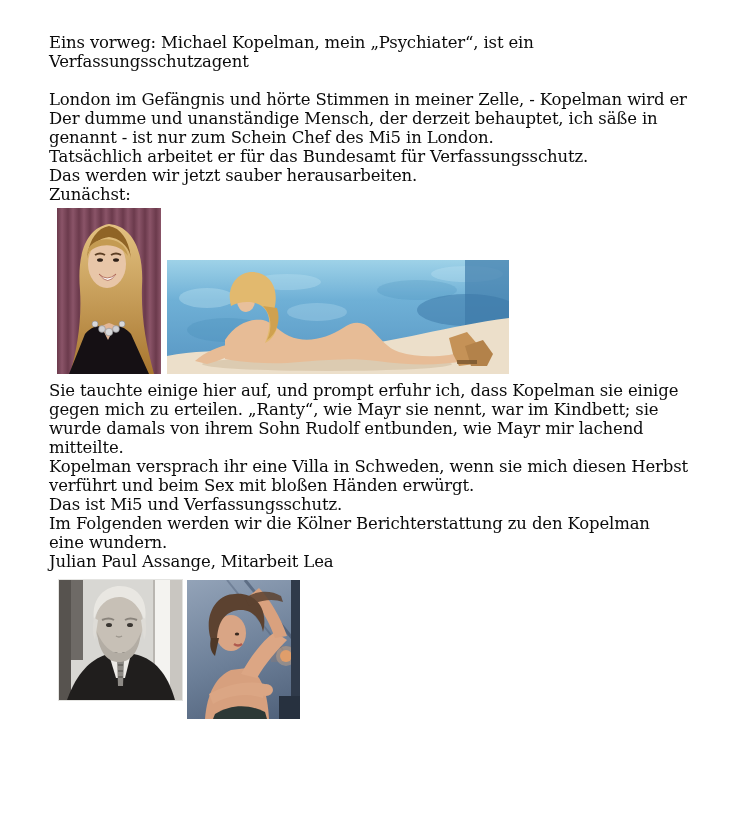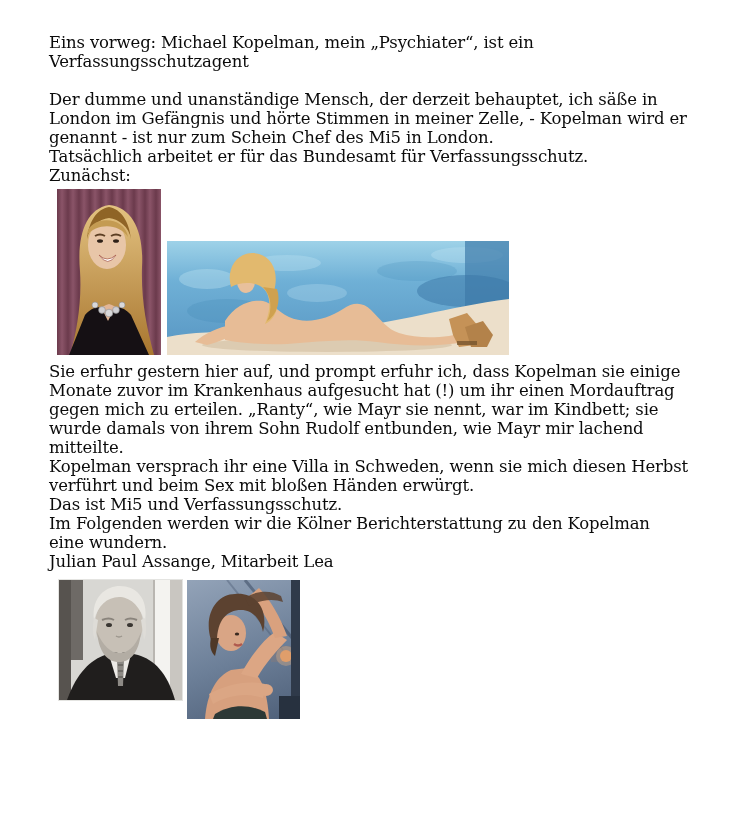--- a/index.html
+++ b/index.html
@@ -70,24 +70,25 @@
 <body>
 
 <div class="page">
   <div class="content">
 
     <div class="line">Eins vorweg: Michael Kopelman, mein „Psychiater“, ist ein</div>
     <div class="line">Verfassungsschutzagent</div>
 
     <div class="spacer"></div>
 
+    <div class="line">London im Gefängnis und hörte Stimmen in meiner Zelle, - Kopelman wird er</div>
     <div class="line">Der dumme und unanständige Mensch, der derzeit behauptet, ich säße in</div>
-    <div class="line">London im Gefängnis und hörte Stimmen in meiner Zelle, - Kopelman wird er</div>
     <div class="line">genannt - ist nur zum Schein Chef des Mi5 in London.</div>
     <div class="line">Tatsächlich arbeitet er für das Bundesamt für Verfassungsschutz.</div>
+    <div class="line">Das werden wir jetzt sauber herausarbeiten.</div>
     <div class="line">Zunächst:</div>
 
     <div class="photos-row1">
 
       <div class="photo photo-portrait">
         <svg width="104" height="166" viewBox="0 0 104 166">
           <defs>
             <linearGradient id="hairG" x1="0" y1="0" x2="0" y2="1">
               <stop offset="0" stop-color="#e3c281"></stop>
                 <stop offset="1" stop-color="#a8762f"></stop>
@@ -146,22 +147,21 @@
           <path d="M64,46 C58,24 74,8 92,13 C106,17 112,32 107,50 C114,64 109,78 98,83 C105,66 103,53 96,47 C90,41 74,40 64,46 Z" fill="#e2b96e"></path>
           <path d="M96,46 C104,54 106,68 100,80 C110,74 114,60 110,48 Z" fill="#cfa14f"></path>
 
           <polygon points="282,78 300,72 312,86 308,104 292,106 286,94" fill="#c59257"></polygon>
           <polygon points="298,86 316,80 326,94 320,106 304,106" fill="#b3824a"></polygon>
           <rect x="290" y="100" width="20" height="4" fill="#6e4f2a" opacity="0.7"></rect>
         </svg>
       </div>
     </div>
 
-    <div class="line">Sie erfuhr gestern hier auf, und prompt erfuhr ich, dass Kopelman sie einige</div>
-    <div class="line">Monate zuvor im Krankenhaus aufgesucht hat (!) um ihr einen Mordauftrag</div>
+    <div class="line">Sie tauchte einige hier auf, und prompt erfuhr ich, dass Kopelman sie einige</div>
     <div class="line">gegen mich zu erteilen. „Ranty“, wie Mayr sie nennt, war im Kindbett; sie</div>
     <div class="line">wurde damals von ihrem Sohn Rudolf entbunden, wie Mayr mir lachend</div>
     <div class="line">mitteilte.</div>
     <div class="line">Kopelman versprach ihr eine Villa in Schweden, wenn sie mich diesen Herbst</div>
     <div class="line">verführt und beim Sex mit bloßen Händen erwürgt.</div>
     <div class="line">Das ist Mi5 und Verfassungsschutz.</div>
     <div class="line">Im Folgenden werden wir die Kölner Berichterstattung zu den Kopelman</div>
     <div class="line">eine wundern.</div>
     <div class="line">Julian Paul Assange, Mitarbeit Lea</div>
 

